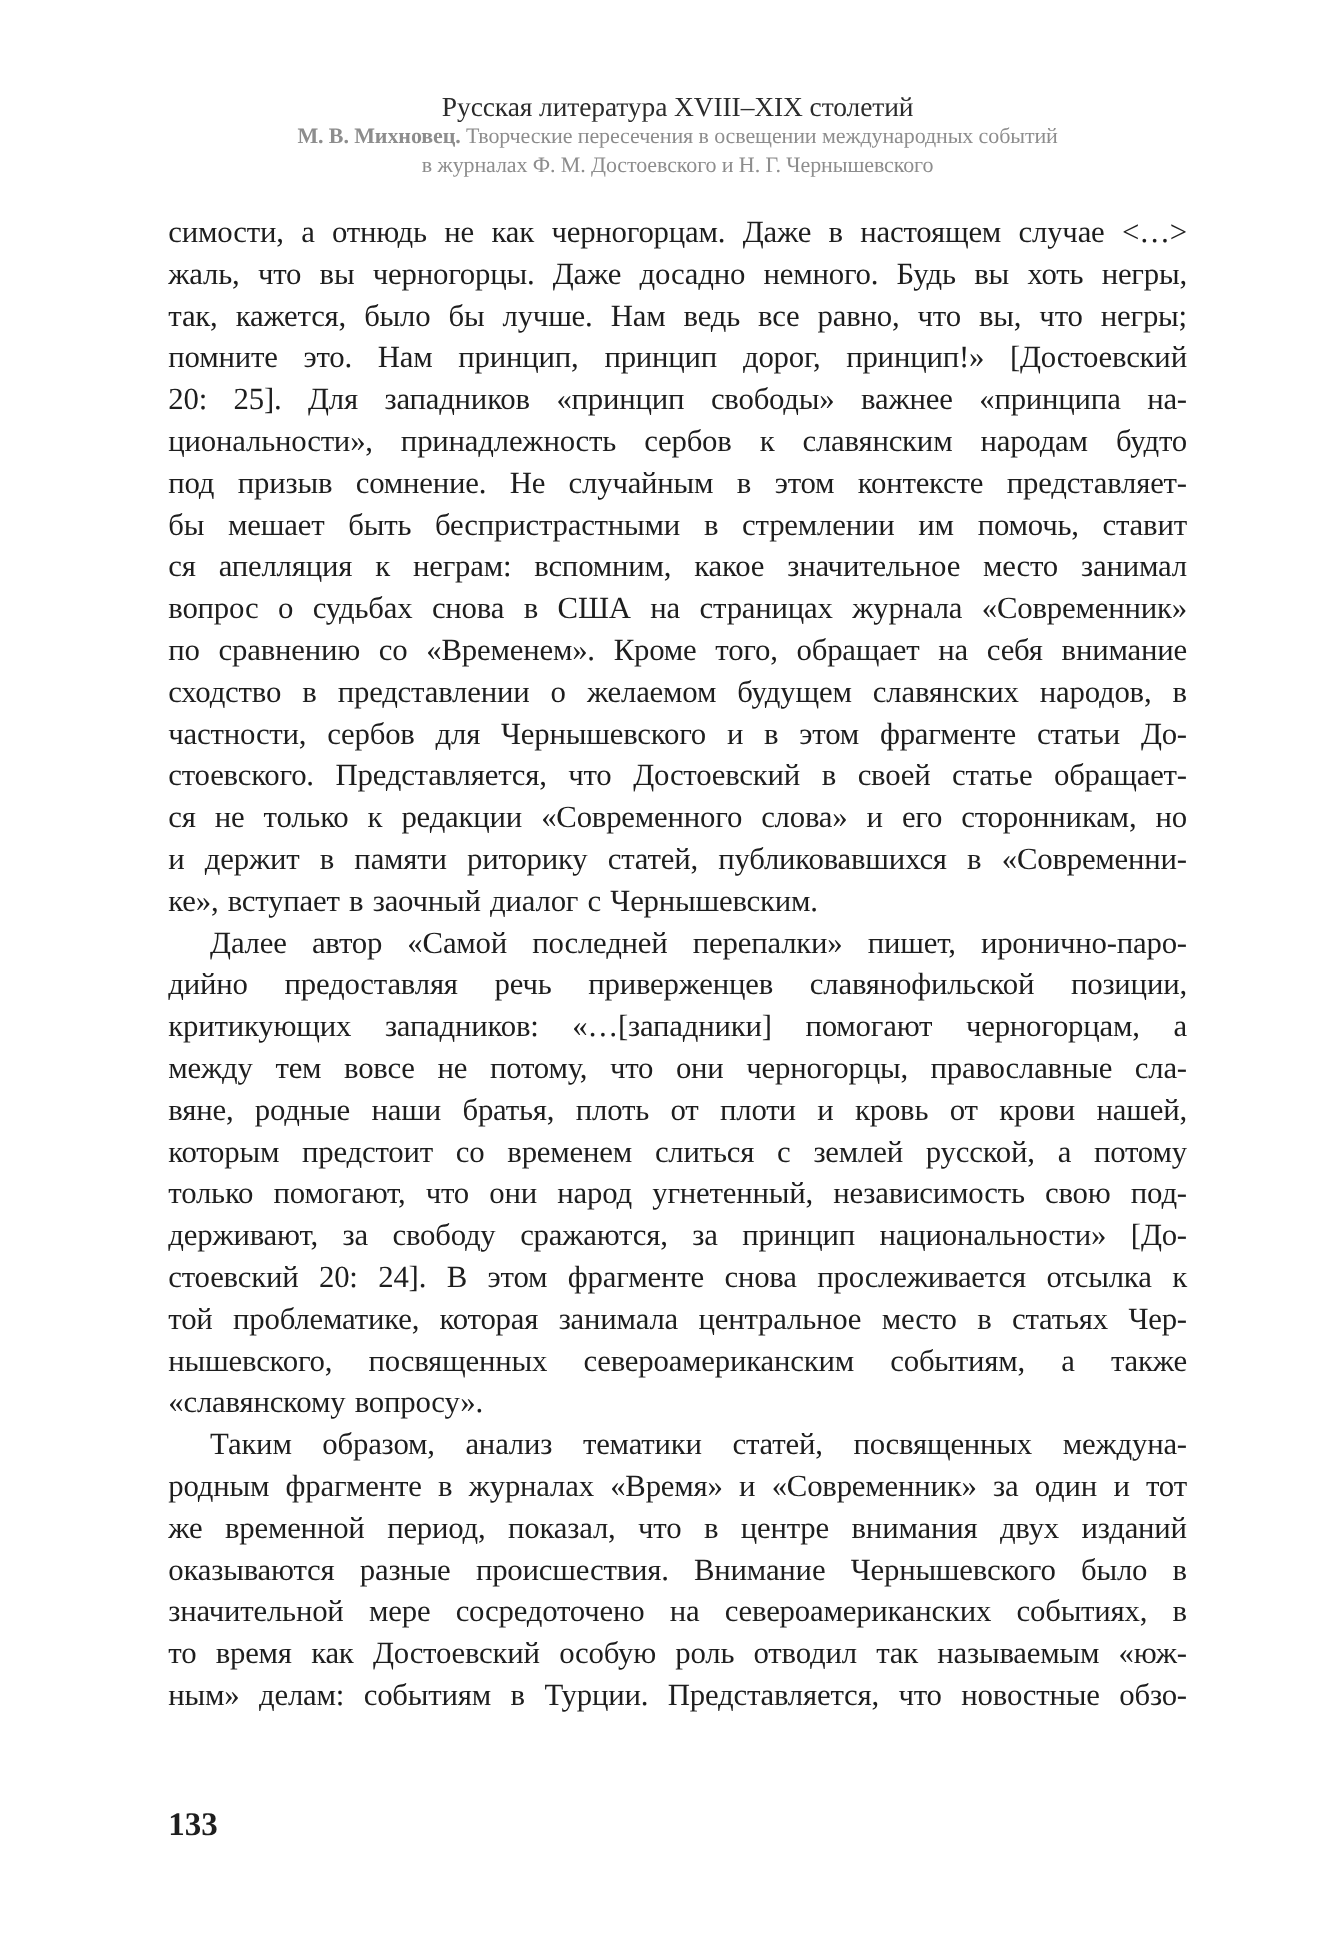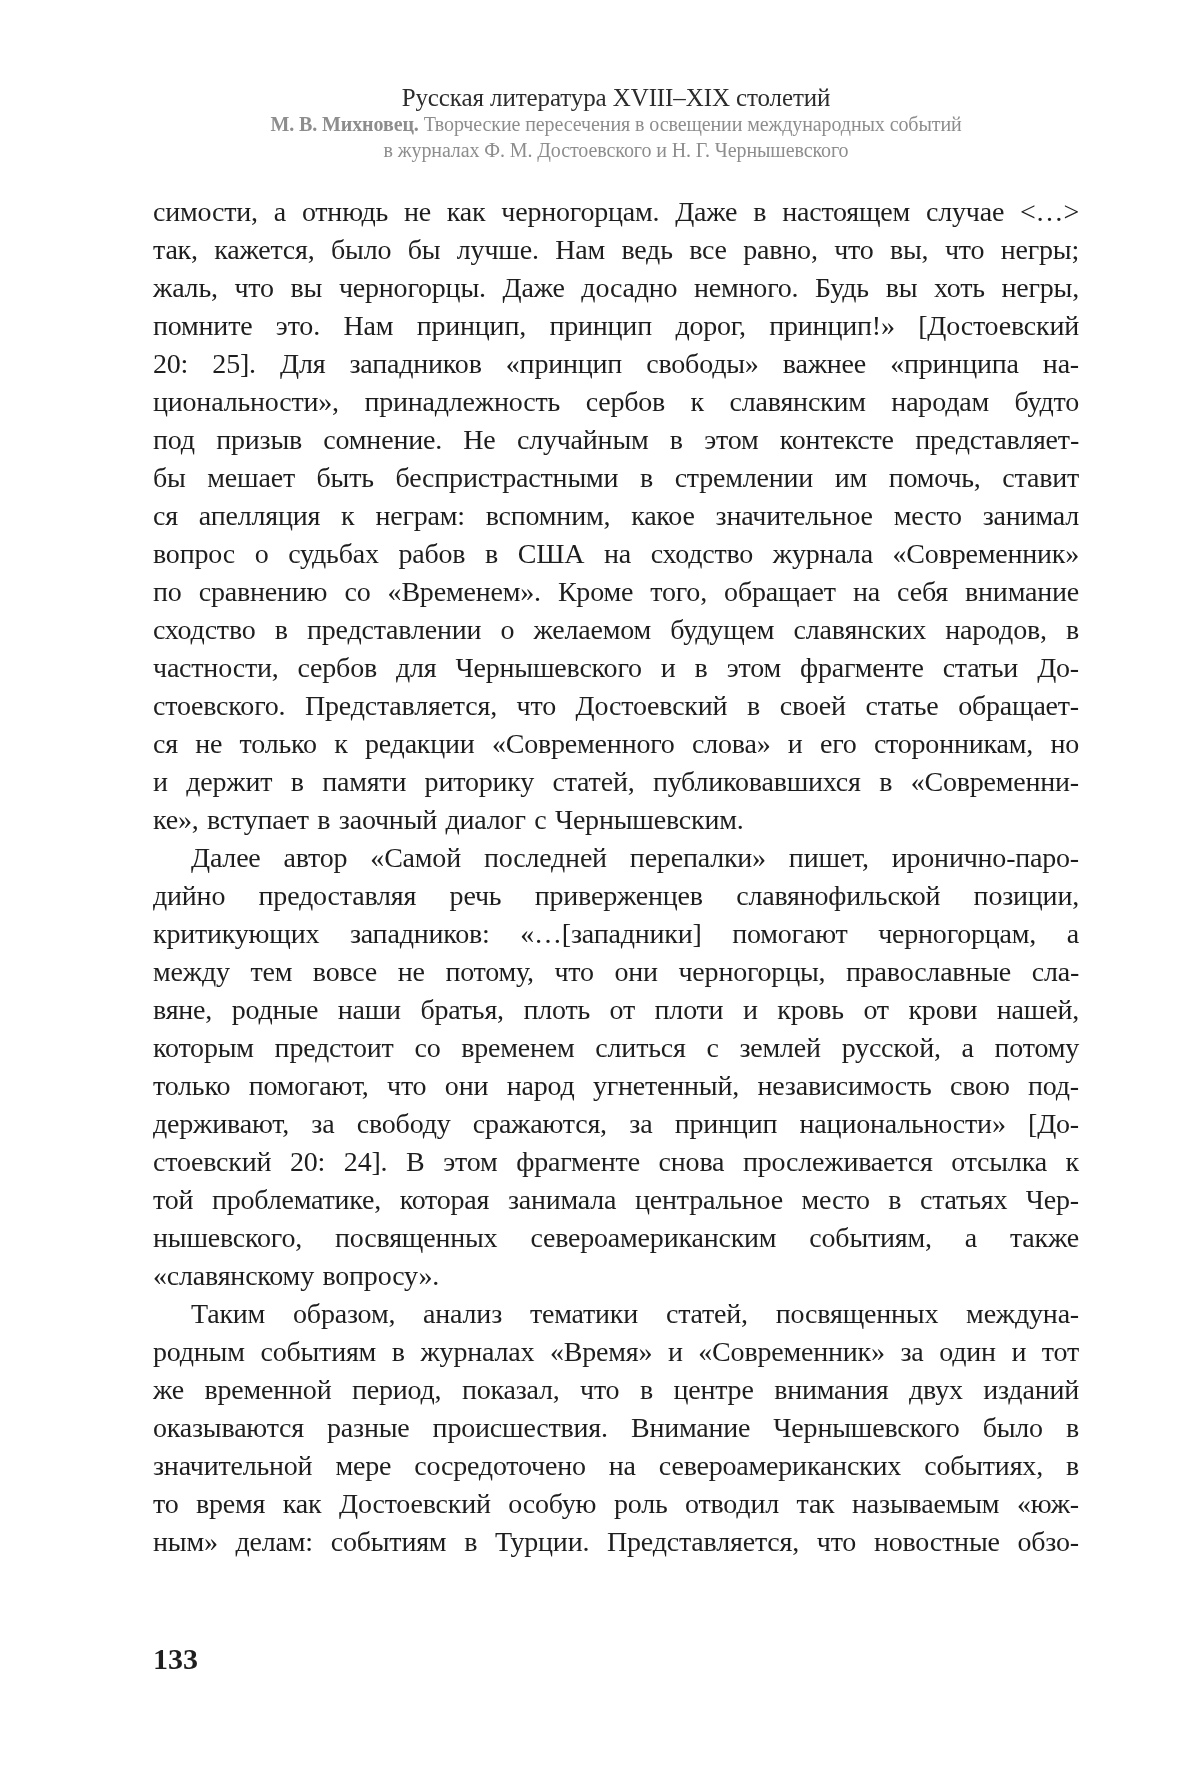--- a/index.html
+++ b/index.html
@@ -82,50 +82,50 @@
     <div class="series">Русская литература XVIII–XIX столетий</div>
     <div class="subtitle">
       <span class="author">М. В. Михновец.</span>
       <span>Творческие пересечения в освещении международных событий</span>
     </div>
     <div class="subtitle">в журналах Ф. М. Достоевского и Н. Г. Чернышевского</div>
   </div>
 
   <div class="body-text">
       <div class="line">симости, а отнюдь не как черногорцам. Даже в настоящем случае &lt;…&gt;</div>
+      <div class="line">жаль, что вы черногорцы. Даже досадно немного. Будь вы хоть негры,</div>
       <div class="line">так, кажется, было бы лучше. Нам ведь все равно, что вы, что негры;</div>
-      <div class="line">жаль, что вы черногорцы. Даже досадно немного. Будь вы хоть негры,</div>
       <div class="line">помните это. Нам принцип, принцип дорог, принцип!» [Достоевский</div>
       <div class="line">20: 25]. Для западников «принцип свободы» важнее «принципа на-</div>
       <div class="line">циональности», принадлежность сербов к славянским народам будто</div>
       <div class="line">под призыв сомнение. Не случайным в этом контексте представляет-</div>
       <div class="line">бы мешает быть беспристрастными в стремлении им помочь, ставит</div>
       <div class="line">ся апелляция к неграм: вспомним, какое значительное место занимал</div>
-      <div class="line">вопрос о судьбах рабов в США на сходство журнала «Современник»</div>
+      <div class="line">вопрос о судьбах снова в США на страницах журнала «Современник»</div>
       <div class="line">по сравнению со «Временем». Кроме того, обращает на себя внимание</div>
       <div class="line">сходство в представлении о желаемом будущем славянских народов, в</div>
       <div class="line">частности, сербов для Чернышевского и в этом фрагменте статьи До-</div>
       <div class="line">стоевского. Представляется, что Достоевский в своей статье обращает-</div>
       <div class="line">ся не только к редакции «Современного слова» и его сторонникам, но</div>
       <div class="line">и держит в памяти риторику статей, публиковавшихся в «Современни-</div>
       <div class="line para-end">ке», вступает в заочный диалог с Чернышевским.</div>
       <div class="line indent">Далее автор «Самой последней перепалки» пишет, иронично-паро-</div>
       <div class="line">дийно предоставляя речь приверженцев славянофильской позиции,</div>
       <div class="line">критикующих западников: «…[западники] помогают черногорцам, а</div>
       <div class="line">между тем вовсе не потому, что они черногорцы, православные сла-</div>
       <div class="line">вяне, родные наши братья, плоть от плоти и кровь от крови нашей,</div>
       <div class="line">которым предстоит со временем слиться с землей русской, а потому</div>
       <div class="line">только помогают, что они народ угнетенный, независимость свою под-</div>
       <div class="line">держивают, за свободу сражаются, за принцип национальности» [До-</div>
       <div class="line">стоевский 20: 24]. В этом фрагменте снова прослеживается отсылка к</div>
       <div class="line">той проблематике, которая занимала центральное место в статьях Чер-</div>
       <div class="line">нышевского, посвященных североамериканским событиям, а также</div>
       <div class="line para-end">«славянскому вопросу».</div>
       <div class="line indent">Таким образом, анализ тематики статей, посвященных междуна-</div>
-      <div class="line">родным событиям в журналах «Время» и «Современник» за один и тот</div>
+      <div class="line">родным фрагменте в журналах «Время» и «Современник» за один и тот</div>
       <div class="line">же временной период, показал, что в центре внимания двух изданий</div>
       <div class="line">оказываются разные происшествия. Внимание Чернышевского было в</div>
       <div class="line">значительной мере сосредоточено на североамериканских событиях, в</div>
       <div class="line">то время как Достоевский особую роль отводил так называемым «юж-</div>
       <div class="line">ным» делам: событиям в Турции. Представляется, что новостные обзо-</div>
     </div>
 
   <div class="folio">133</div>
 
 </div>

